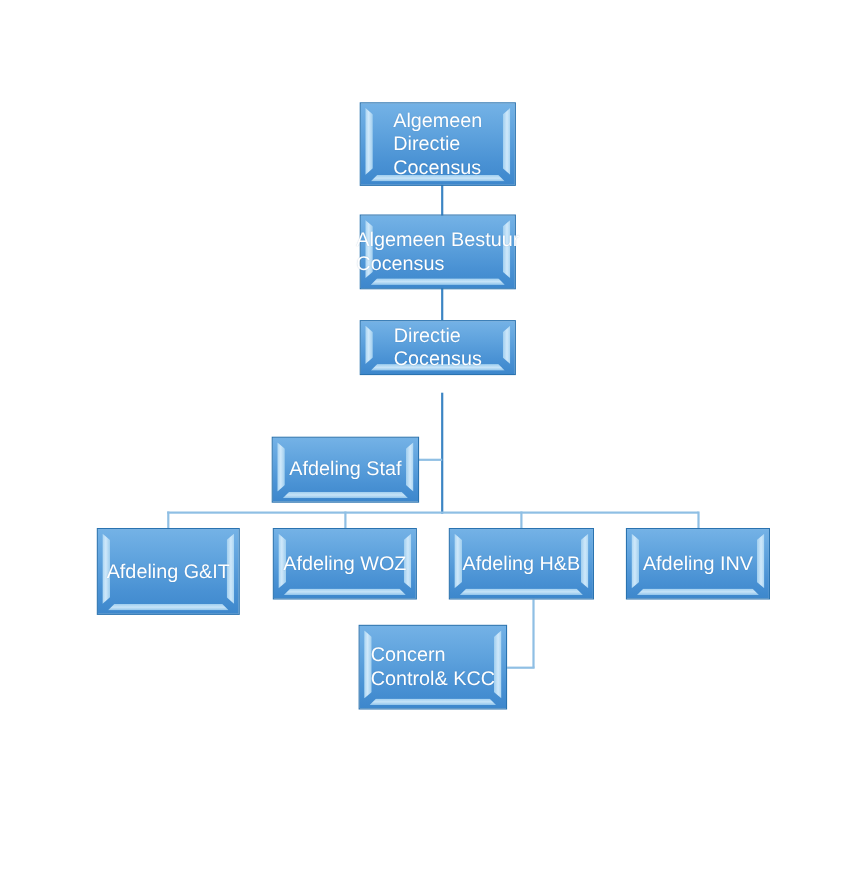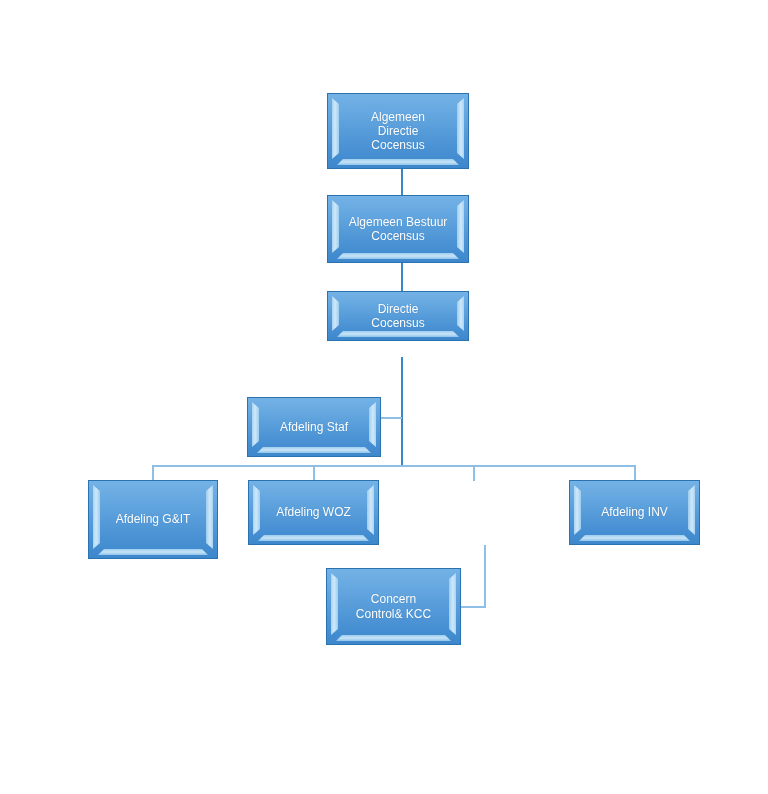--- a/index.html
+++ b/index.html
@@ -17,23 +17,23 @@
   .conn.light{background:#8fbfe4;}
 
   
   .node{
     position:absolute;
     box-sizing:border-box;
     border:1px solid #2a73b0;
     background:linear-gradient(to bottom,#74b2e6 0%,#5ea2dd 38%,#4a92d4 72%,#3d87cc 100%);
     display:flex;align-items:center;justify-content:center;
     color:#ffffff;
-    text-align:center;
+    text-align:left;
     line-height:1.18;
-    font-size:12px;
+    font-size:18px;
     white-space:nowrap;
     z-index:3;
   }
   .node .label{
     position:relative;z-index:4;
     text-shadow:0 0 1px rgba(30,80,130,.35);
     padding:0 2px;
   }
   
   .node::before,.node::after{
@@ -103,20 +103,24 @@
   <div class="node" style="left:88px;top:480px;width:130px;height:79px;">
     <span class="label">Afdeling G&amp;IT</span>
     <span class="bevel-bottom"></span>
   </div>
 
   <div class="node" style="left:248px;top:480px;width:131px;height:65px;">
     <span class="label">Afdeling WOZ</span>
     <span class="bevel-bottom"></span>
   </div>
 
+  <div class="node" style="left:408px;top:480px;width:132px;height:65px;">
+    <span class="label">Afdeling H&amp;B</span>
+    <span class="bevel-bottom"></span>
+  </div>
 
   <div class="node" style="left:569px;top:480px;width:131px;height:65px;">
     <span class="label">Afdeling INV</span>
     <span class="bevel-bottom"></span>
   </div>
 
   <div class="node multiline" style="left:326px;top:568px;width:135px;height:77px;">
     <span class="label"><span>Concern</span><br><span>Control&amp; KCC</span></span>
     <span class="bevel-bottom"></span>
   </div>

